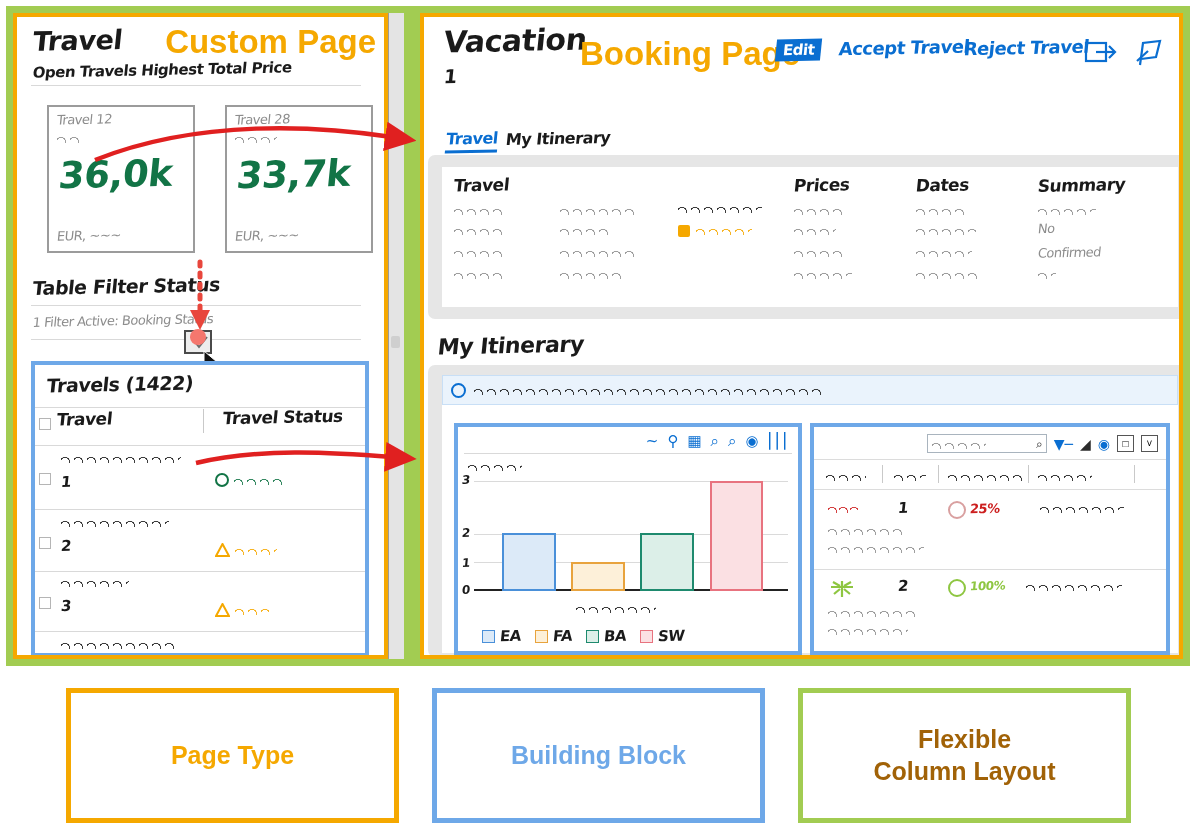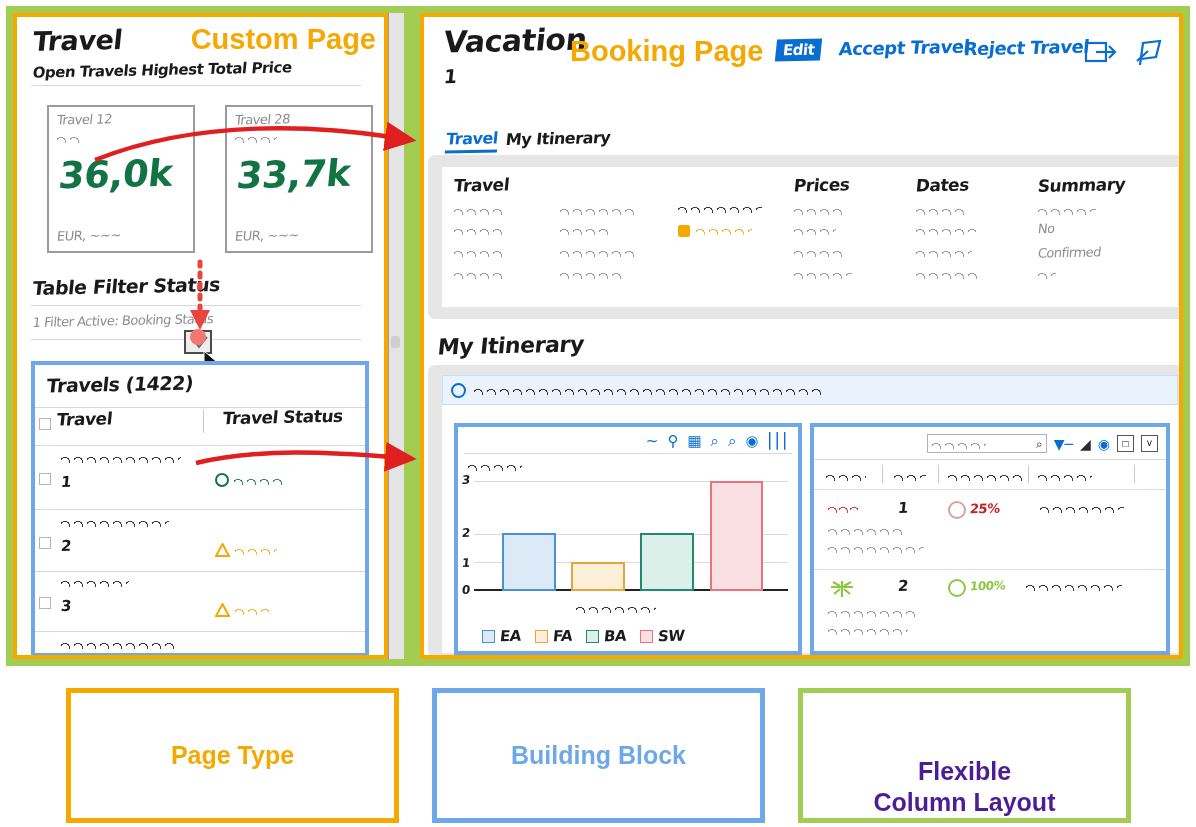--- a/index.html
+++ b/index.html
@@ -72,24 +72,25 @@
   .sq.org  { background:
       radial-gradient(circle at 4px 9px, transparent 4px, #F5A800 4px, #F5A800 5px, transparent 5.2px);
       background-size: 13px 12px; background-repeat: repeat-x; }
   .sq.blk  { background:
       radial-gradient(circle at 4px 9px, transparent 4px, #1a1a1a 4px, #1a1a1a 5px, transparent 5.2px);
       background-size: 13px 12px; background-repeat: repeat-x; }
 
   
   .type-label {
     position: absolute;
-    font-size: 29px;
+    font-size: 33px;
     font-weight: bold;
     color: #F5A800;
     font-family: "Liberation Sans", sans-serif;
+    margin-left: 10px;
   }
 
   
   .lc-title   { position:absolute; left:16px;  top:8px;  font-size:27px; }
   .lc-sub     { position:absolute; left:16px;  top:44px; font-size:15px; }
   .hr         { position:absolute; background:#d9d9d9; height:1px; }
 
   .kpi-card {
     position: absolute;
     border: 2px solid #9b9b9b;
@@ -513,19 +514,19 @@
   <circle cx="198" cy="337" r="8" fill="#f5776e"></circle>
 </svg>
 
 <div class="legend-row">
   <div class="lg-box" style="left:66px; width:333px; border-color:#F5A800; color:#F5A800;">
     <span>Page Type</span>
   </div>
   <div class="lg-box" style="left:432px; width:333px; border-color:#6EA8E8; color:#6EA8E8;">
     <span>Building Block</span>
   </div>
-  <div class="lg-box" style="left:798px; width:333px; border-color:#A2CC52; color:#4c1d95;align-items:flex-end;">
+  <div class="lg-box" style="left:798px; width:333px; border-color:#A2CC52; color:#a16207;">
     <span id="fcl-legend-label" style="white-space:pre-line;">Flexible
 Column Layout</span>
   </div>
 </div>
 
 </div>
 
 </body></html>

